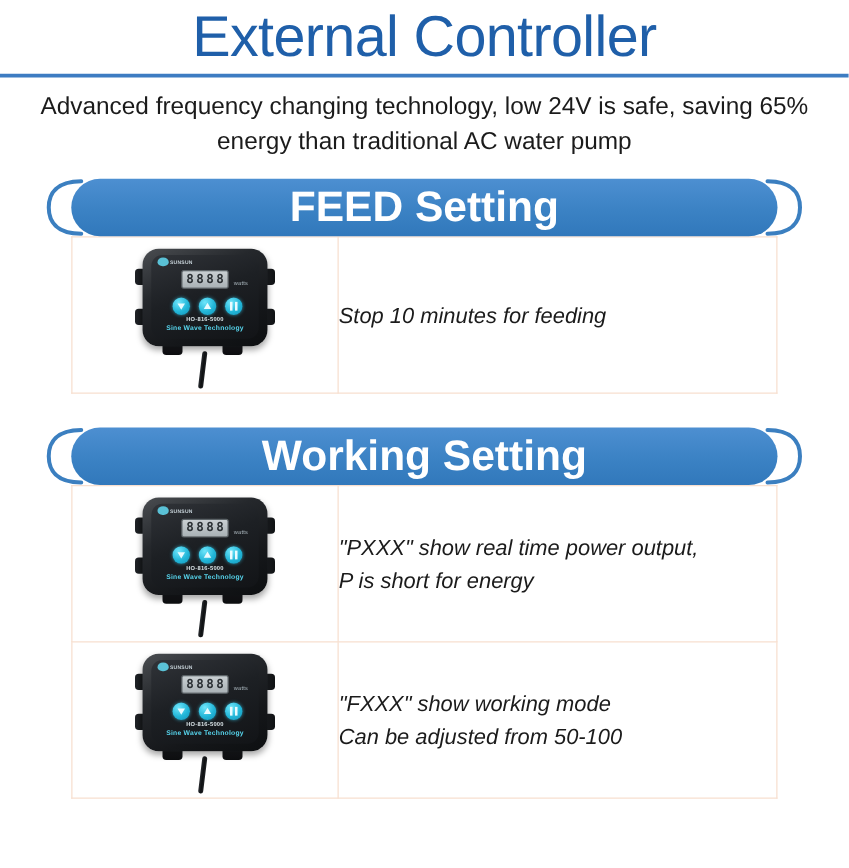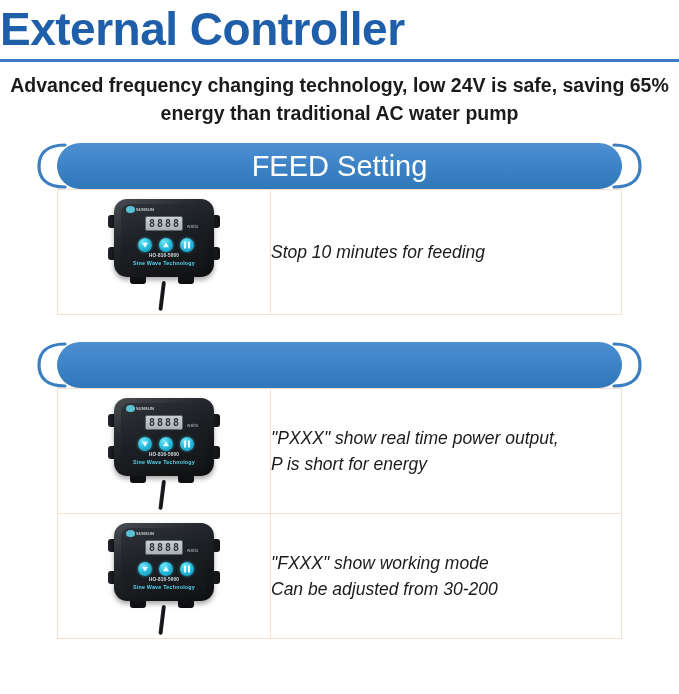--- a/index.html
+++ b/index.html
@@ -11,41 +11,42 @@
     width: 679px;
     height: 694px;
     overflow: hidden;
     font-family: "Liberation Sans", sans-serif;
     color: #1a1a1a;
     position: relative;
   }
 
   
   .page-title {
+    text-align: center;
     color: #1f5fa9;
     font-size: 46px;
-    font-weight: bold;
+    font-weight: normal;
     letter-spacing: -0.5px;
     line-height: 1;
     padding: 6px 0 4px 0;
     white-space: nowrap;
   }
   .title-rule {
     height: 3px;
     background: #3d7cc2;
     width: 100%;
     margin: 3px 0 10px 0;
   }
   .subtitle {
     text-align: center;
     font-size: 19.5px;
     line-height: 1.42;
     color: #1b1b1b;
     padding: 0 6px;
-    font-weight: 700;
+    font-weight: 400;
   }
 
   
   .banner-wrap {
     position: relative;
     width: 609px;
     margin: 0 auto;
     height: 46px;
   }
   .banner-pill {
@@ -57,22 +58,22 @@
     background: linear-gradient(180deg, #4d8fd1 0%, #3b82c4 55%, #3178bb 100%);
     border-radius: 24px;
     display: flex;
     align-items: center;
     justify-content: center;
     box-sizing: border-box;
     padding: 0 10px;
   }
   .banner-title {
     color: #ffffff;
-    font-size: 29px;
-    font-weight: normal;
+    font-size: 34px;
+    font-weight: bold;
     line-height: 1;
     white-space: nowrap;
   }
   .banner-sub {
     color: #ffffff;
     font-size: 15px;
     font-weight: bold;
     line-height: 1;
     white-space: nowrap;
     margin-left: 6px;
@@ -389,20 +390,21 @@
 
 <div>
 
   <div class="banner-wrap">
     <div class="bracket left">
       <svg width="34" height="46" viewBox="0 0 34 46">
         <path d="M30 2 C10 2, 4 12, 4 23 C4 34, 10 44, 30 44" fill="none" stroke="#3b7fc0" stroke-width="3.2" stroke-linecap="round"></path>
       </svg>
     </div>
     <div class="banner-pill">
+      <span class="banner-title">Working Setting</span>
     </div>
     <div class="bracket right">
       <svg width="34" height="46" viewBox="0 0 34 46">
         <path d="M4 2 C24 2, 30 12, 30 23 C30 34, 24 44, 4 44" fill="none" stroke="#3b7fc0" stroke-width="3.2" stroke-linecap="round"></path>
       </svg>
     </div>
   </div>
 
   <table class="spec-table">
     <tbody>
@@ -490,18 +492,18 @@
                   </span>
               </div>
               <div class="model-text">HO-816-5000</div>
               <div class="tech-text">Sine Wave Technology</div>
             </div>
             <div class="cable"></div>
           </div>
         </td>
         <td class="cell-text">
           <div class="line">"FXXX" show working mode</div>
-          <div class="line">Can be adjusted from 30-200</div>
+          <div class="line">Can be adjusted from 50-100</div>
         </td>
       </tr>
     </tbody>
   </table>
 </div>
 
 </body></html>

